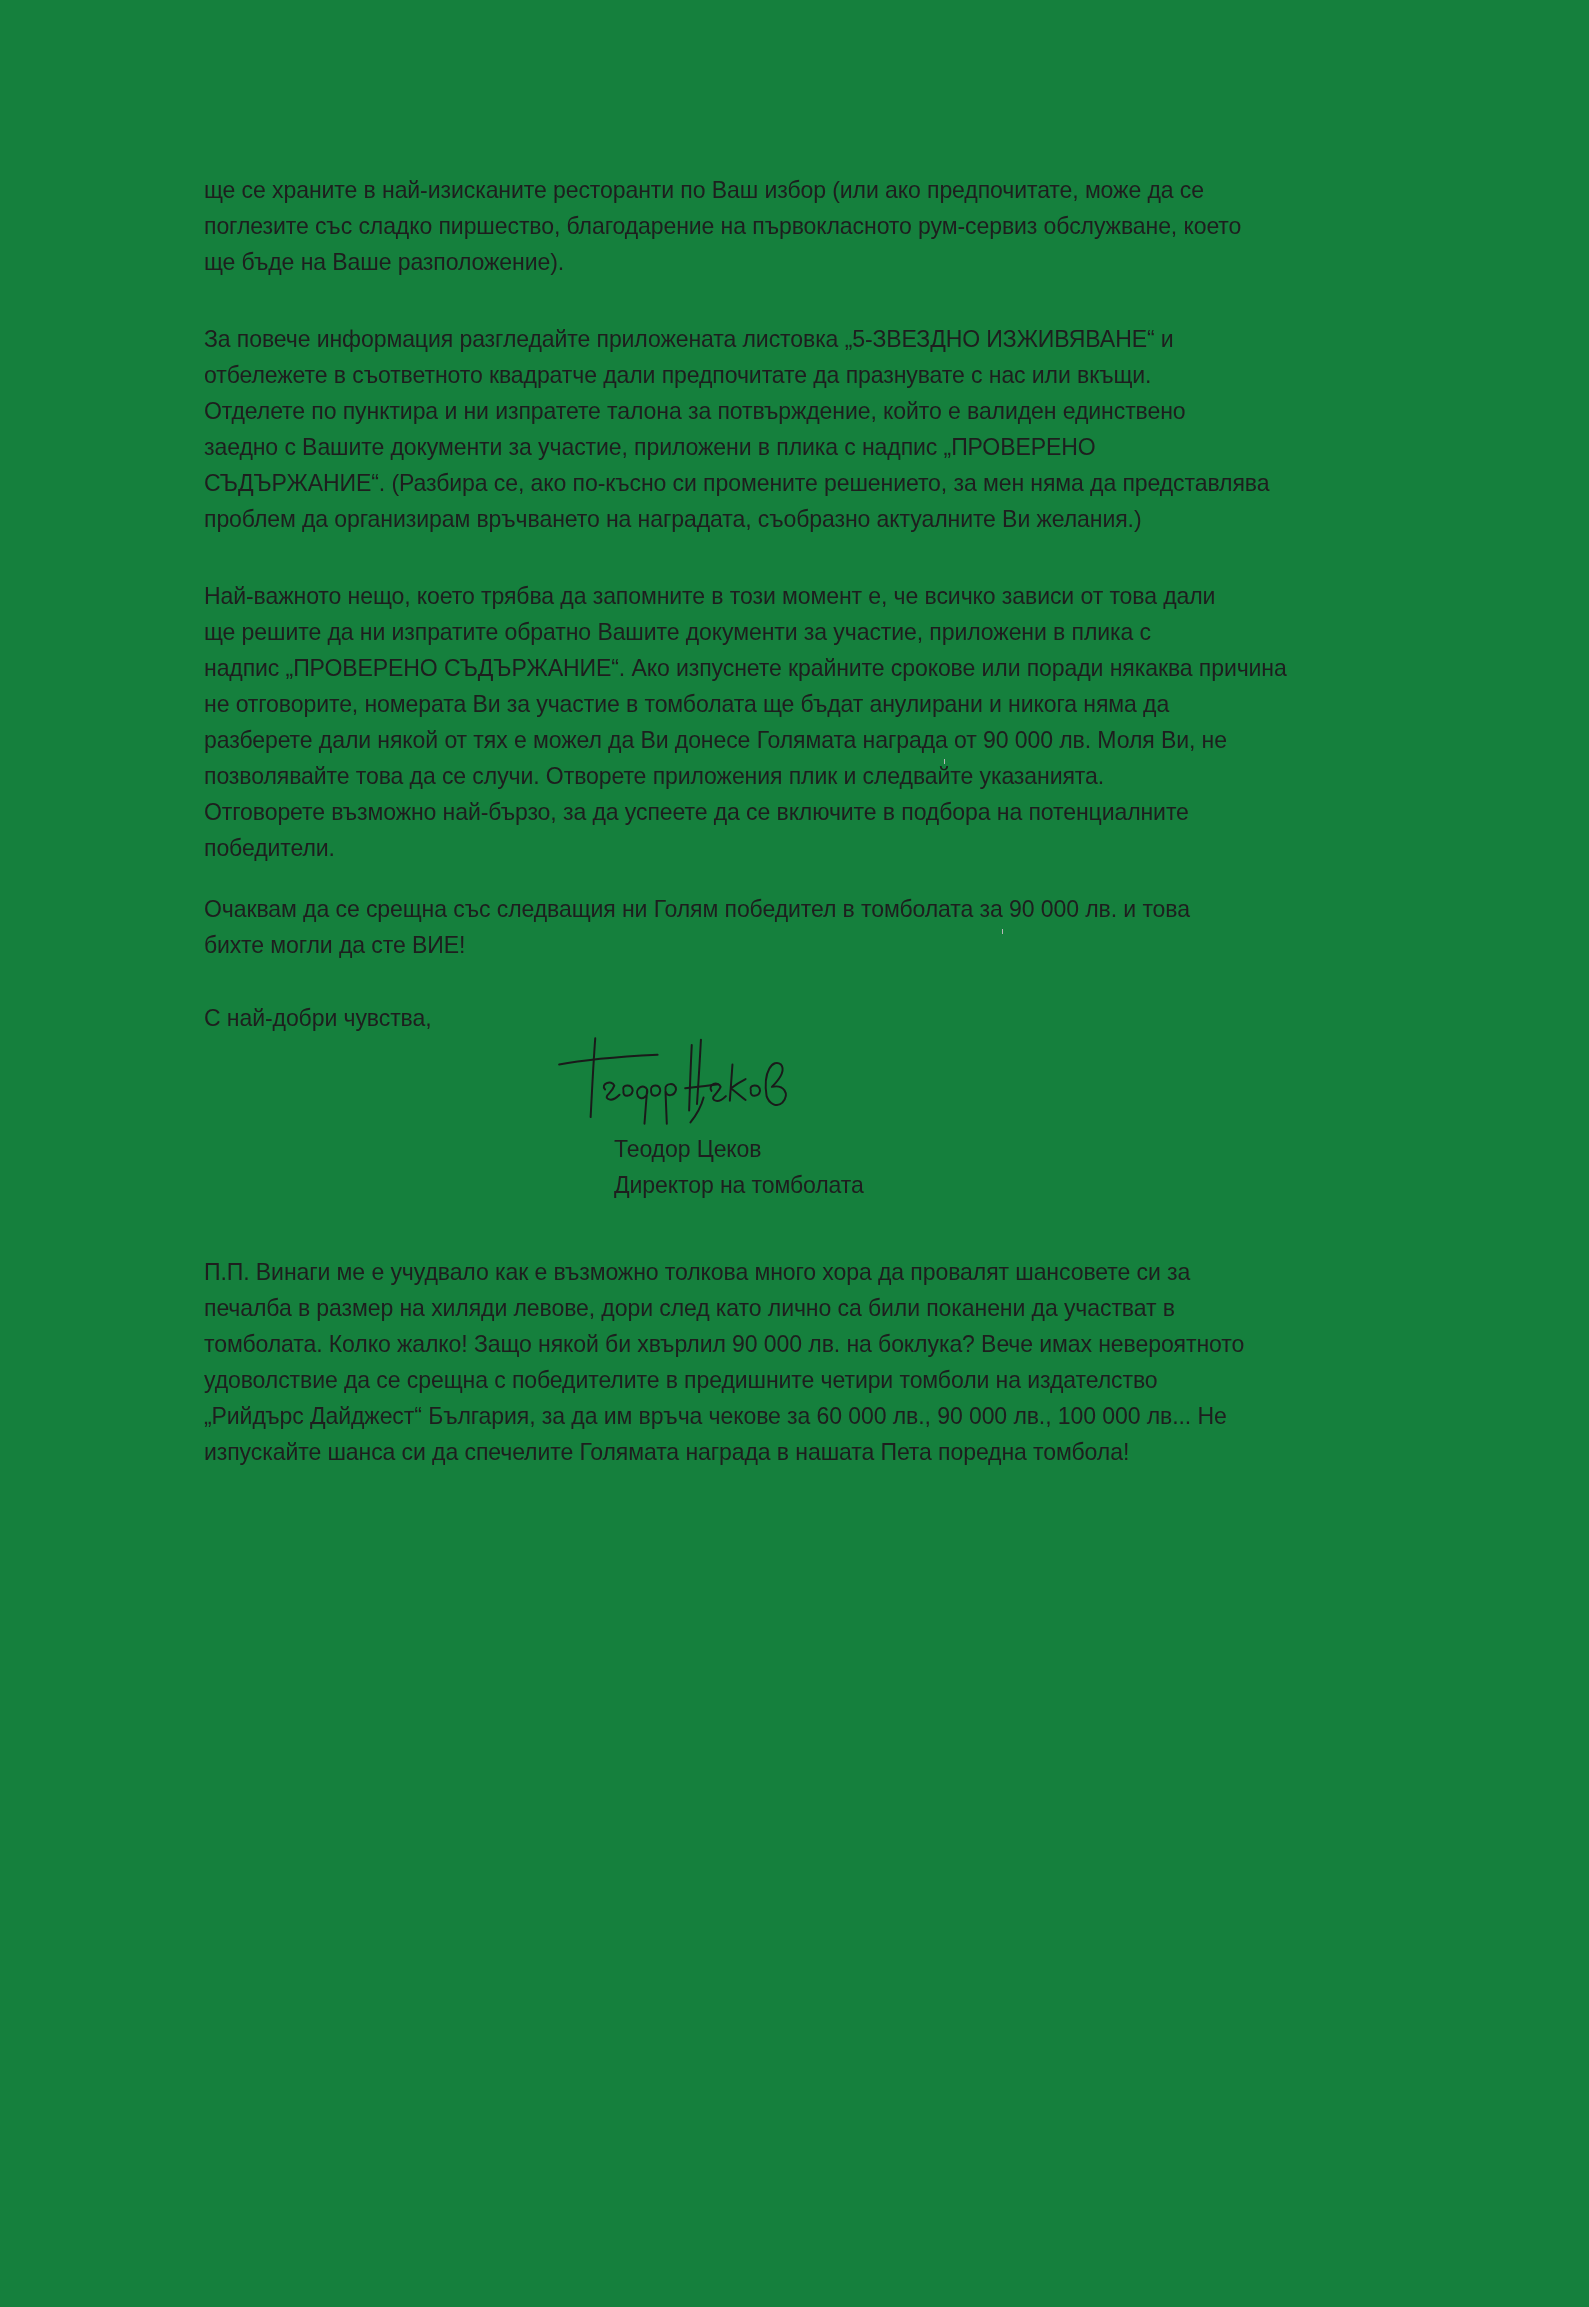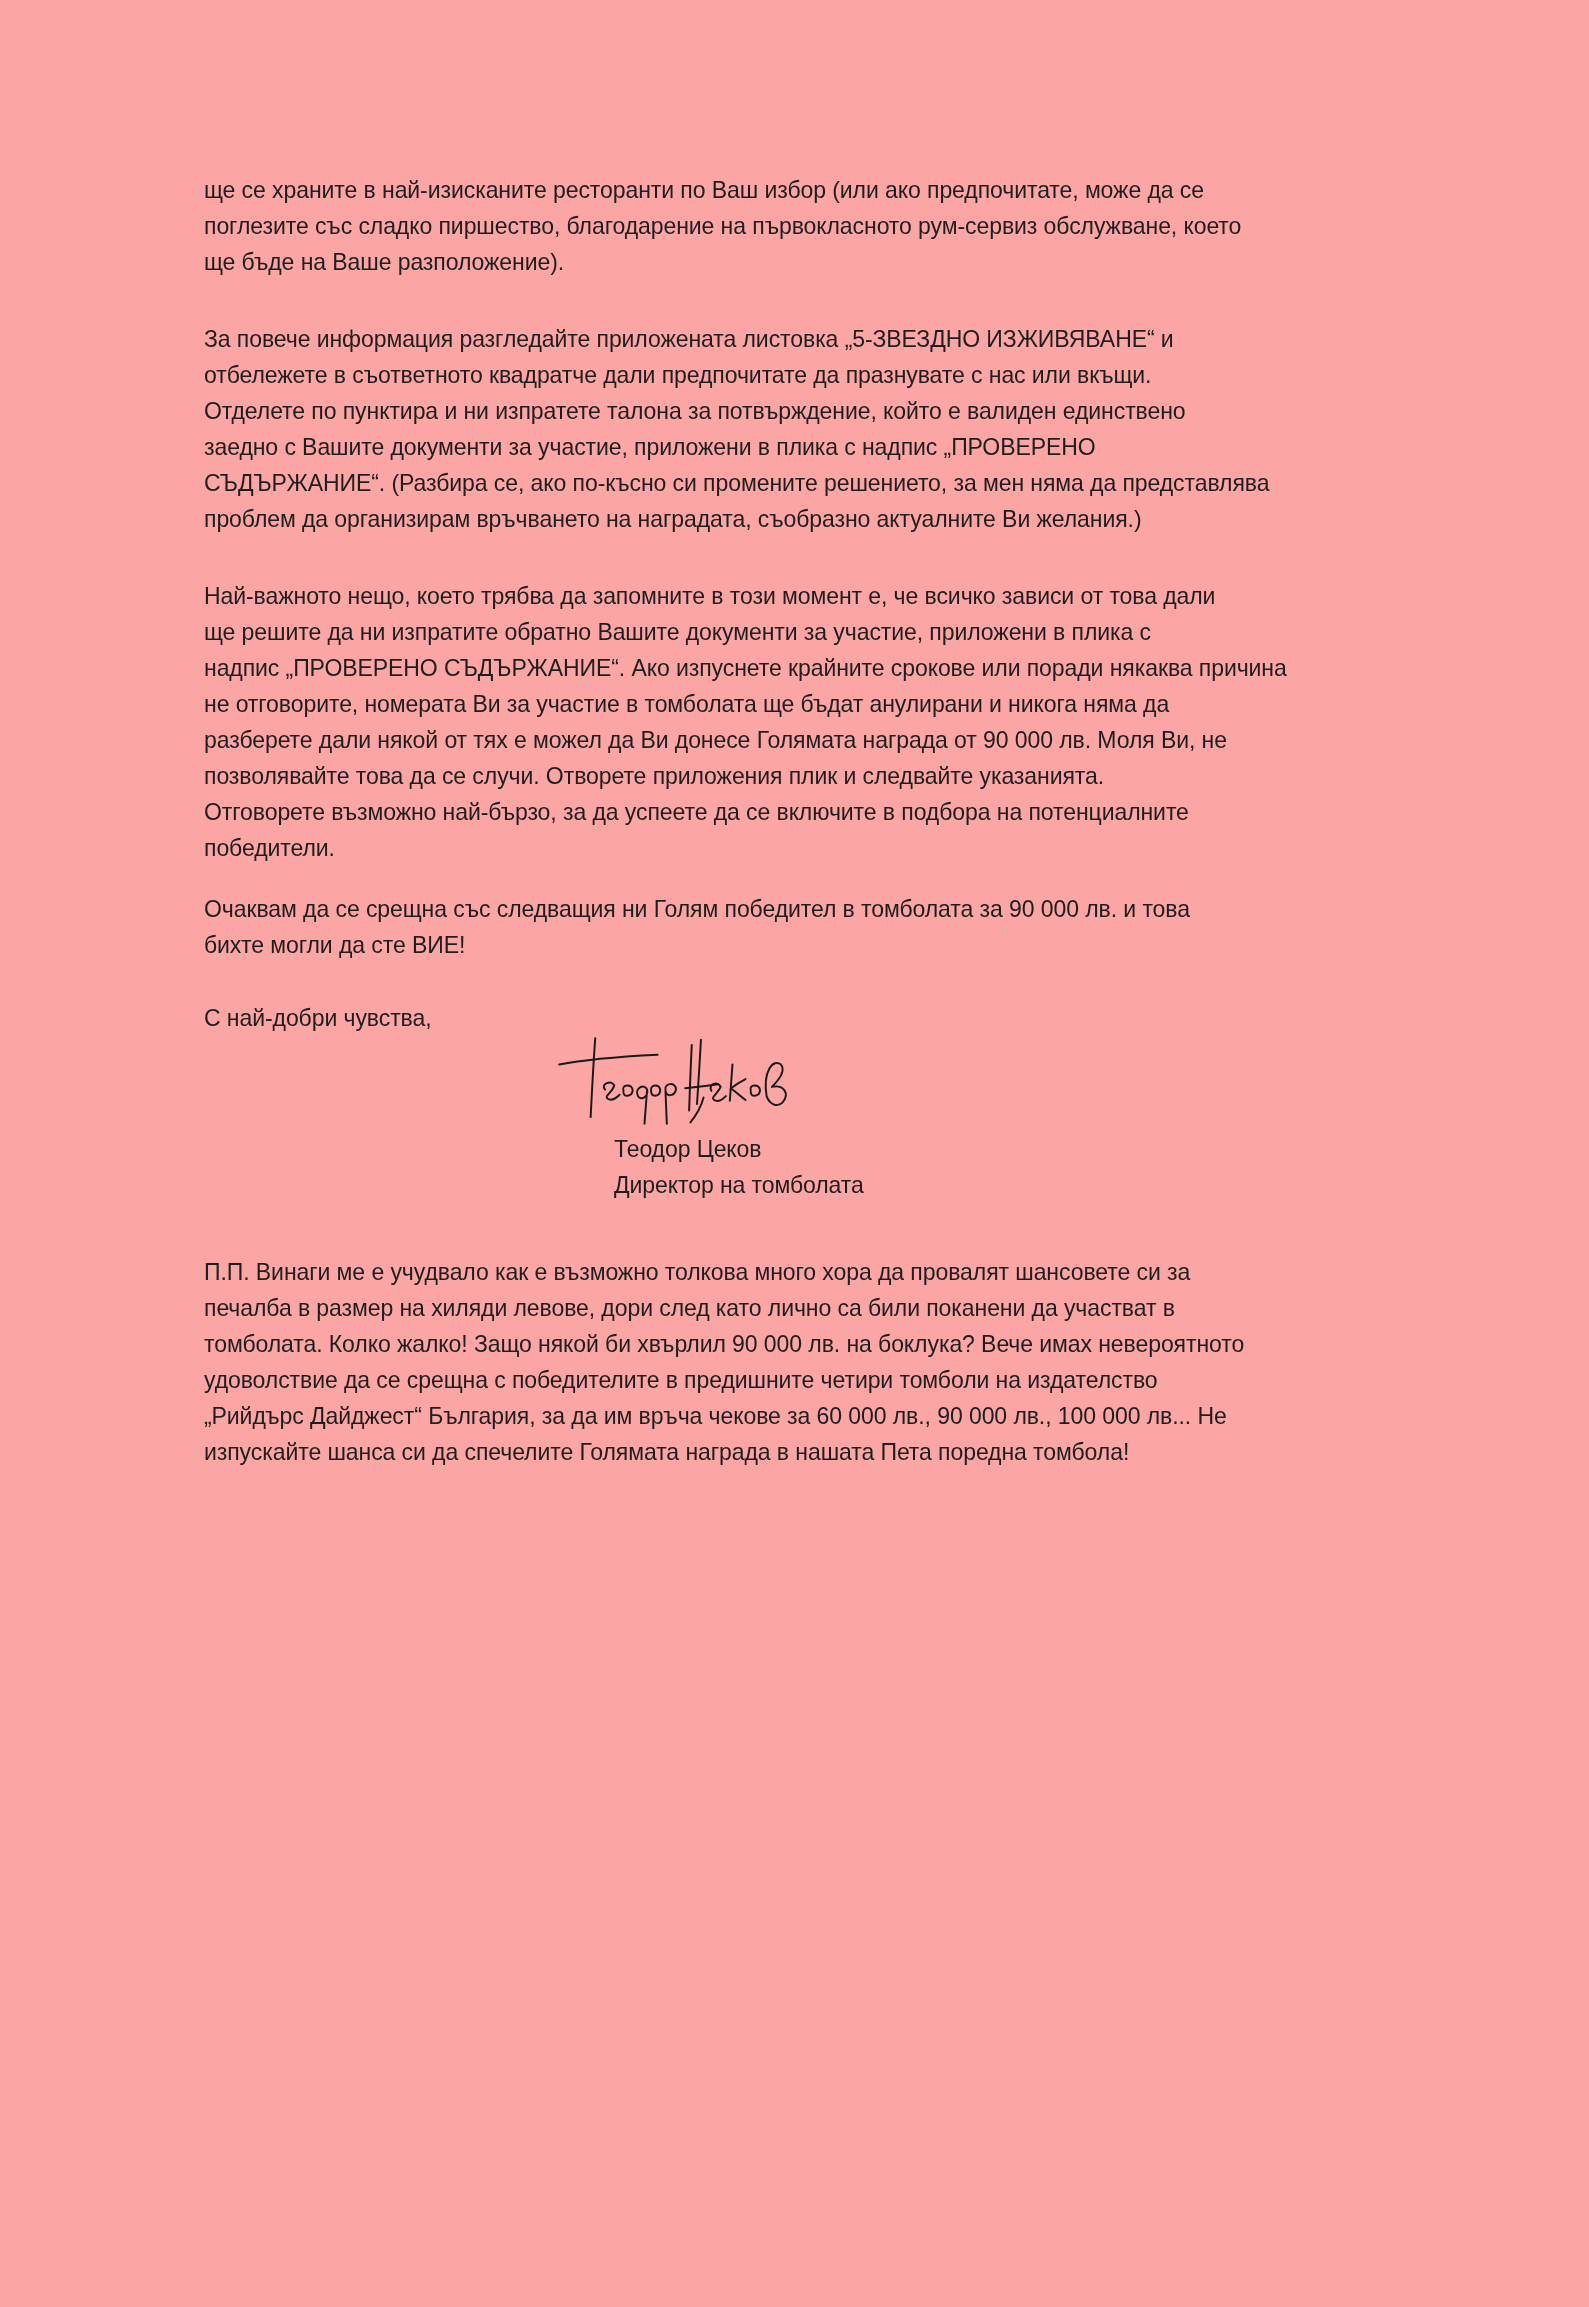--- a/index.html
+++ b/index.html
@@ -13,21 +13,21 @@
       position: relative;
       overflow: hidden;
       color: #1e1e1e;
       font-family: "Liberation Sans", "DejaVu Sans", sans-serif;
     }
     .page {
       position: absolute;
       left: 0; top: 0;
       width: 1589px;
       height: 2307px;
-      background: #fca5a5;
+      background: #15803d;
     }
     .body-text {
       position: absolute;
       left: 204px;
       width: 1288px;
       font-size: 24px;
       line-height: 36px;
       letter-spacing: -0.1px;
       transform: scaleX(0.96);
       transform-origin: left top;

